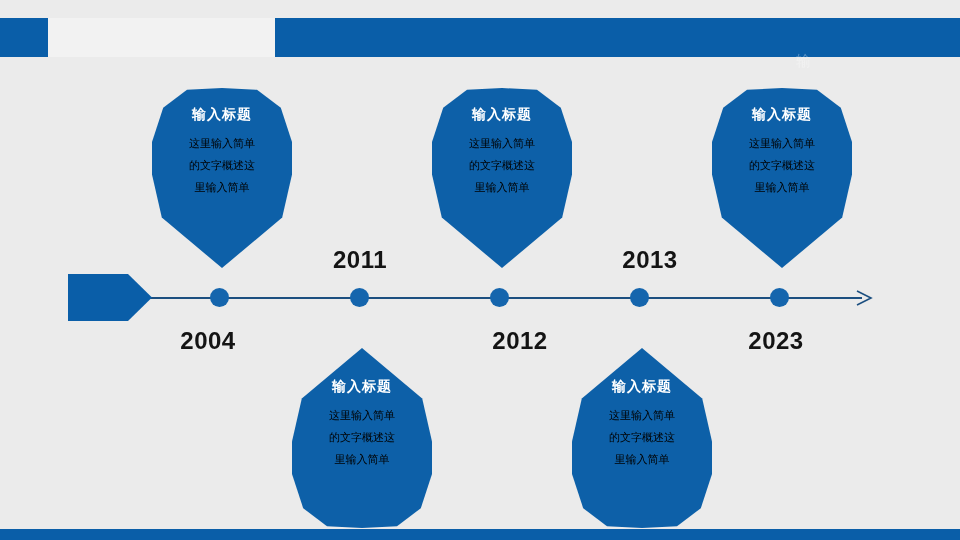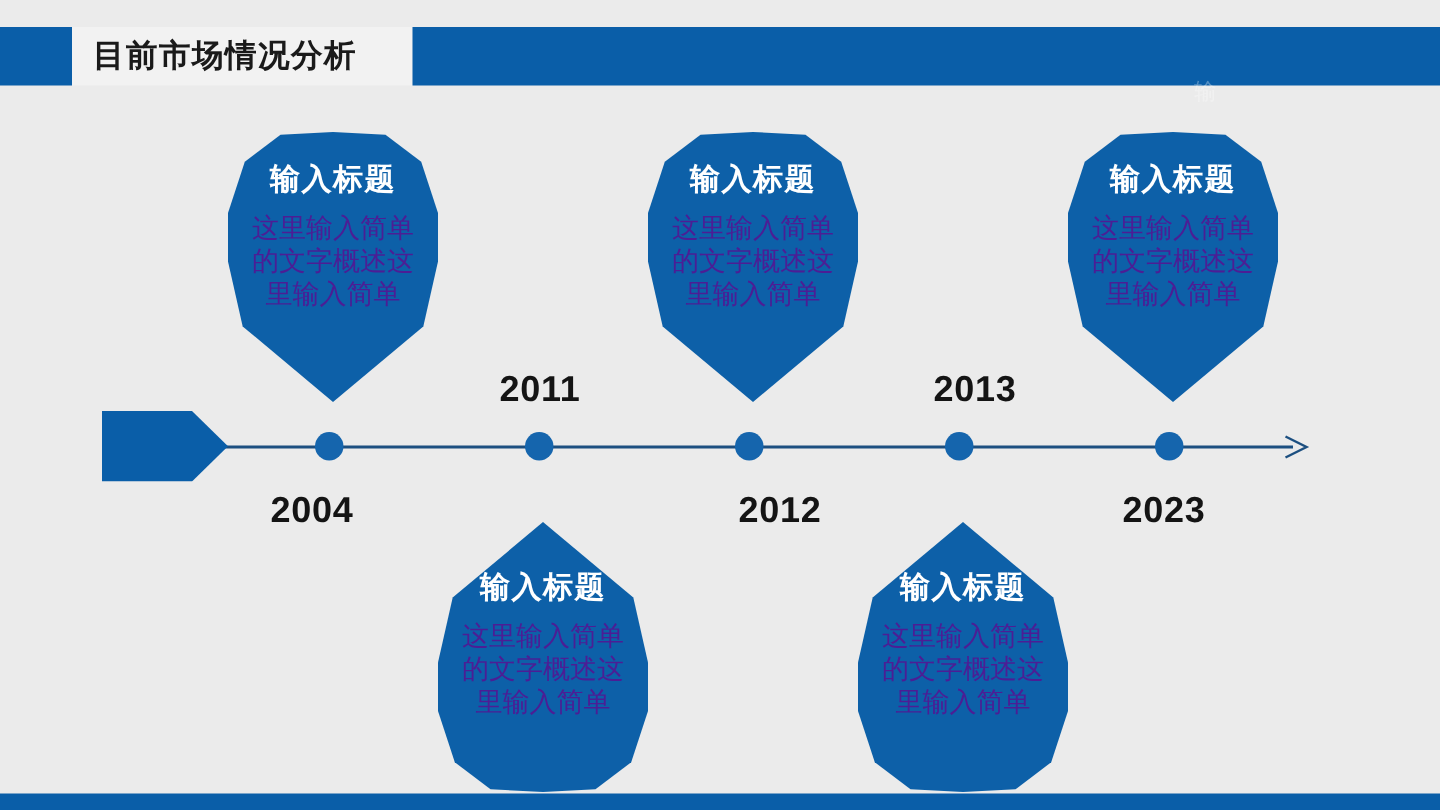--- a/index.html
+++ b/index.html
@@ -160,41 +160,40 @@
   .pin-content {
     position: absolute;
     left: 0;
     width: 140px;
     text-align: center;
     color: #ffffff;
   }
   .pin-down .pin-content { top: 18px; }
   .pin-up .pin-content   { top: 30px; }
   .pin-title {
-    font-size: 20px;
+    font-size: 14px;
     font-weight: bold;
     letter-spacing: 1px;
     margin-bottom: 8px;
     color: #ffffff;
   }
   .pin-desc {
-    font-size: 18px;
+    font-size: 11px;
     line-height: 22px;
-    color: #4c1d95;
+    color: #000000;
     padding: 0 12px;
   }
 </style>
 </head>
 <body>
 
 <div id="slide">
 
   <div class="title-left-block"></div>
   <div class="title-plate"></div>
-  <div class="title-text">目前市场情况分析</div>
   <div class="title-right-bar"></div>
   <div class="ghost-text">输</div>
 
   <div class="timeline-line"></div>
 
   <svg class="timeline-arrowhead" viewBox="0 0 18 18">
     <polyline points="1,2 15,9 1,16" fill="none" stroke="#1c4f80" stroke-width="1.6"></polyline>
   </svg>
 
   <svg class="timeline-start" viewBox="0 0 84 47">

